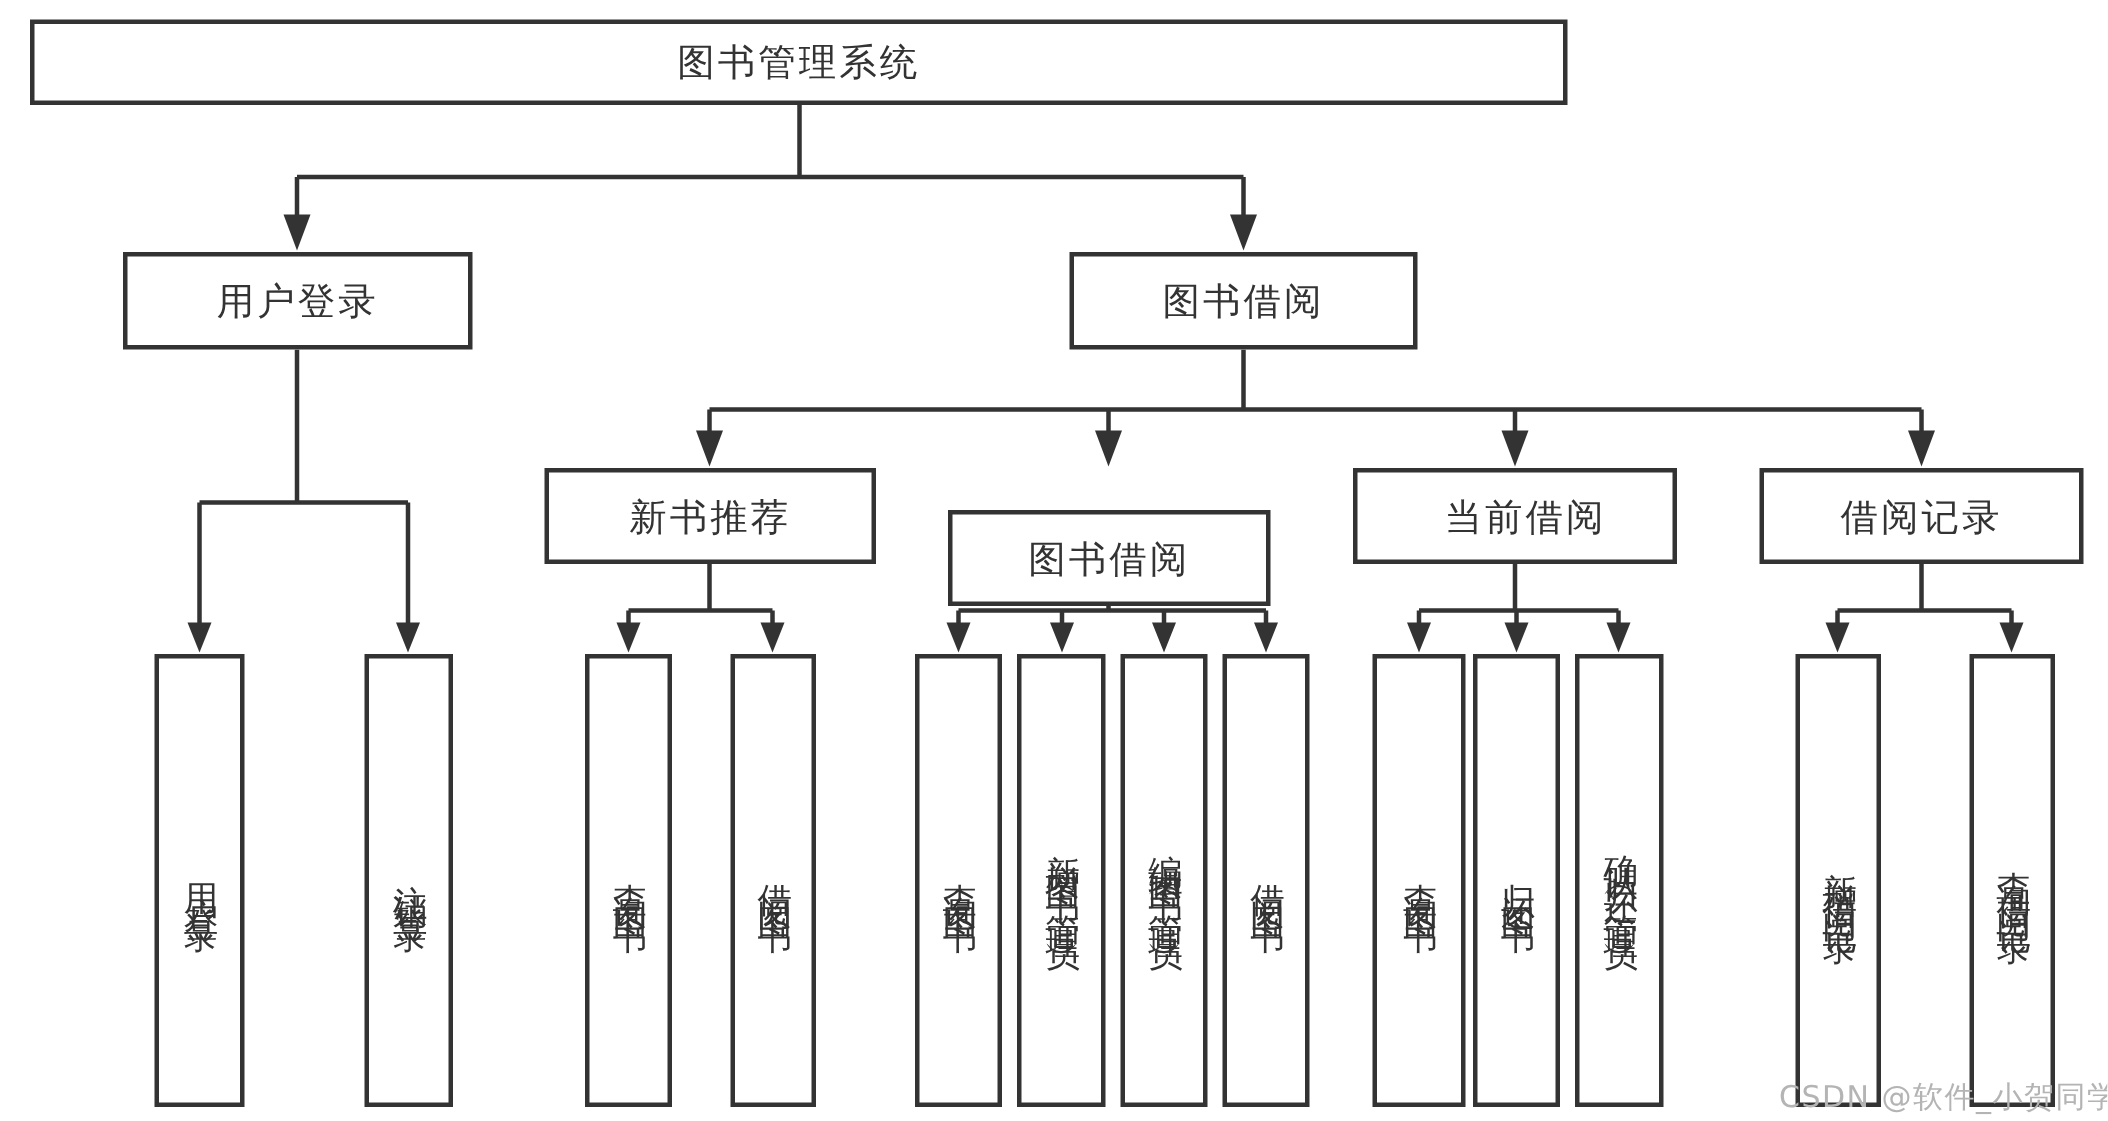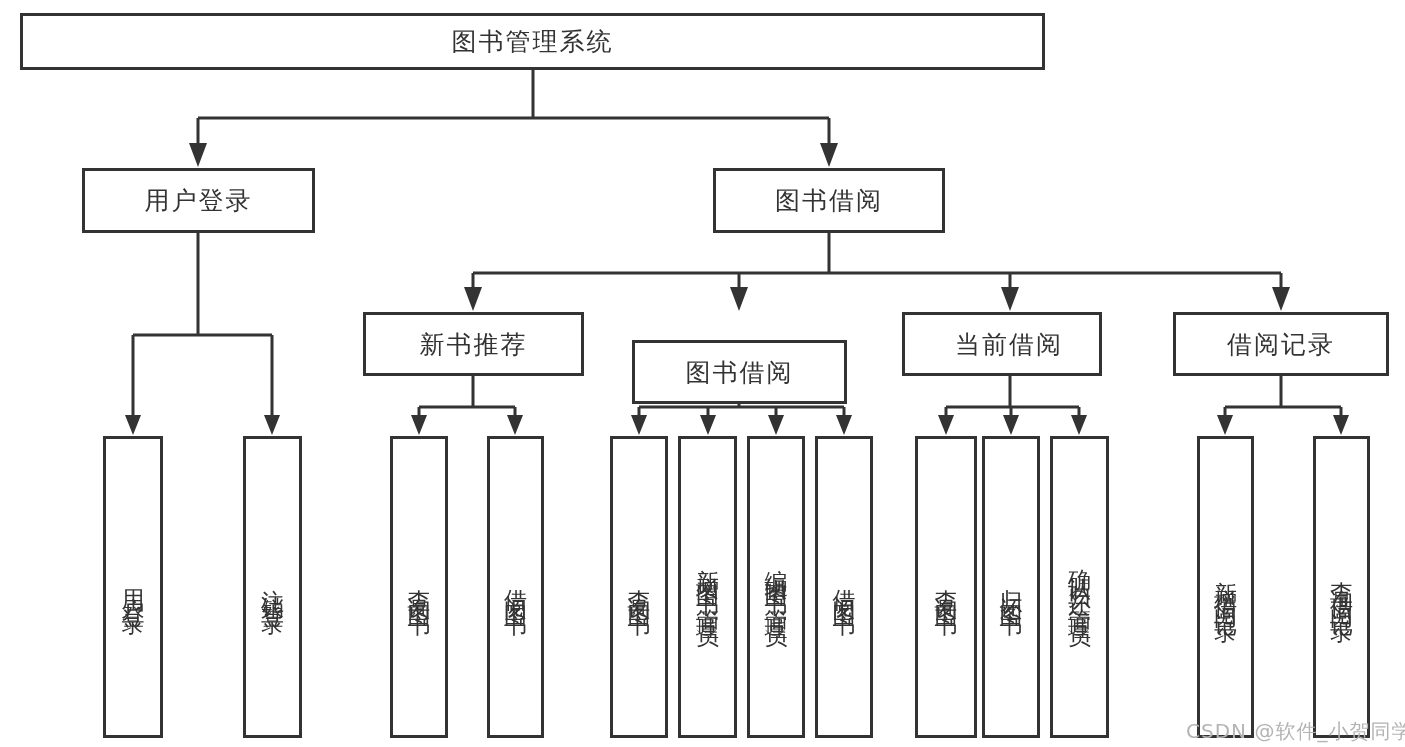--- a/index.html
+++ b/index.html
@@ -115,21 +115,21 @@
   <div class="node h" style="left:713px; top:168px; width:232px; height:65px;">
     <span>图书借阅</span>
   </div>
 
   <div class="node h" style="left:363px; top:312px; width:221px; height:64px;justify-content:center;">
     <span>新书推荐</span>
   </div>
   <div class="node h" style="left:632px; top:312px; width:215px; height:64px;margin-top:28px;">
     <span>图书借阅</span>
   </div>
-  <div class="node h" style="left:902px; top:312px; width:200px; height:64px;padding-left:14px;">
+  <div class="node h" style="left:902px; top:312px; width:216px; height:64px;padding-left:14px;">
     <span>当前借阅</span>
   </div>
   <div class="node h" style="left:1173px; top:312px; width:216px; height:64px;">
     <span>借阅记录</span>
   </div>
 
   <div class="node v" style="left:103px; top:436px; width:60px; height:302px;">
     <span class="vtext">用户登录</span>
   </div>
   <div class="node v" style="left:243px; top:436px; width:59px; height:302px;">

